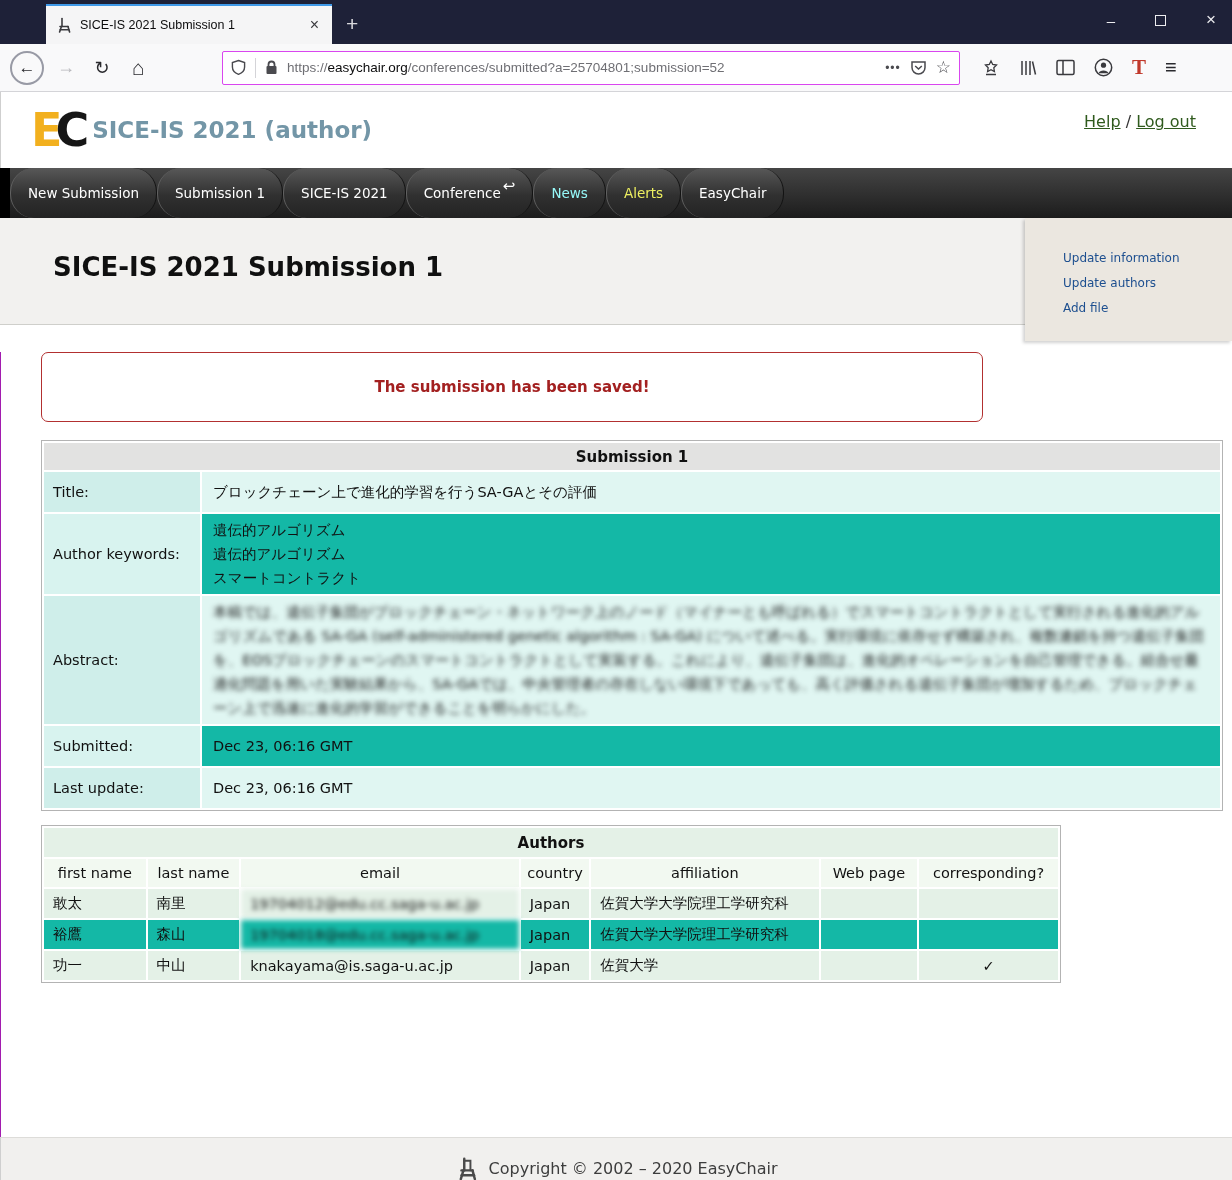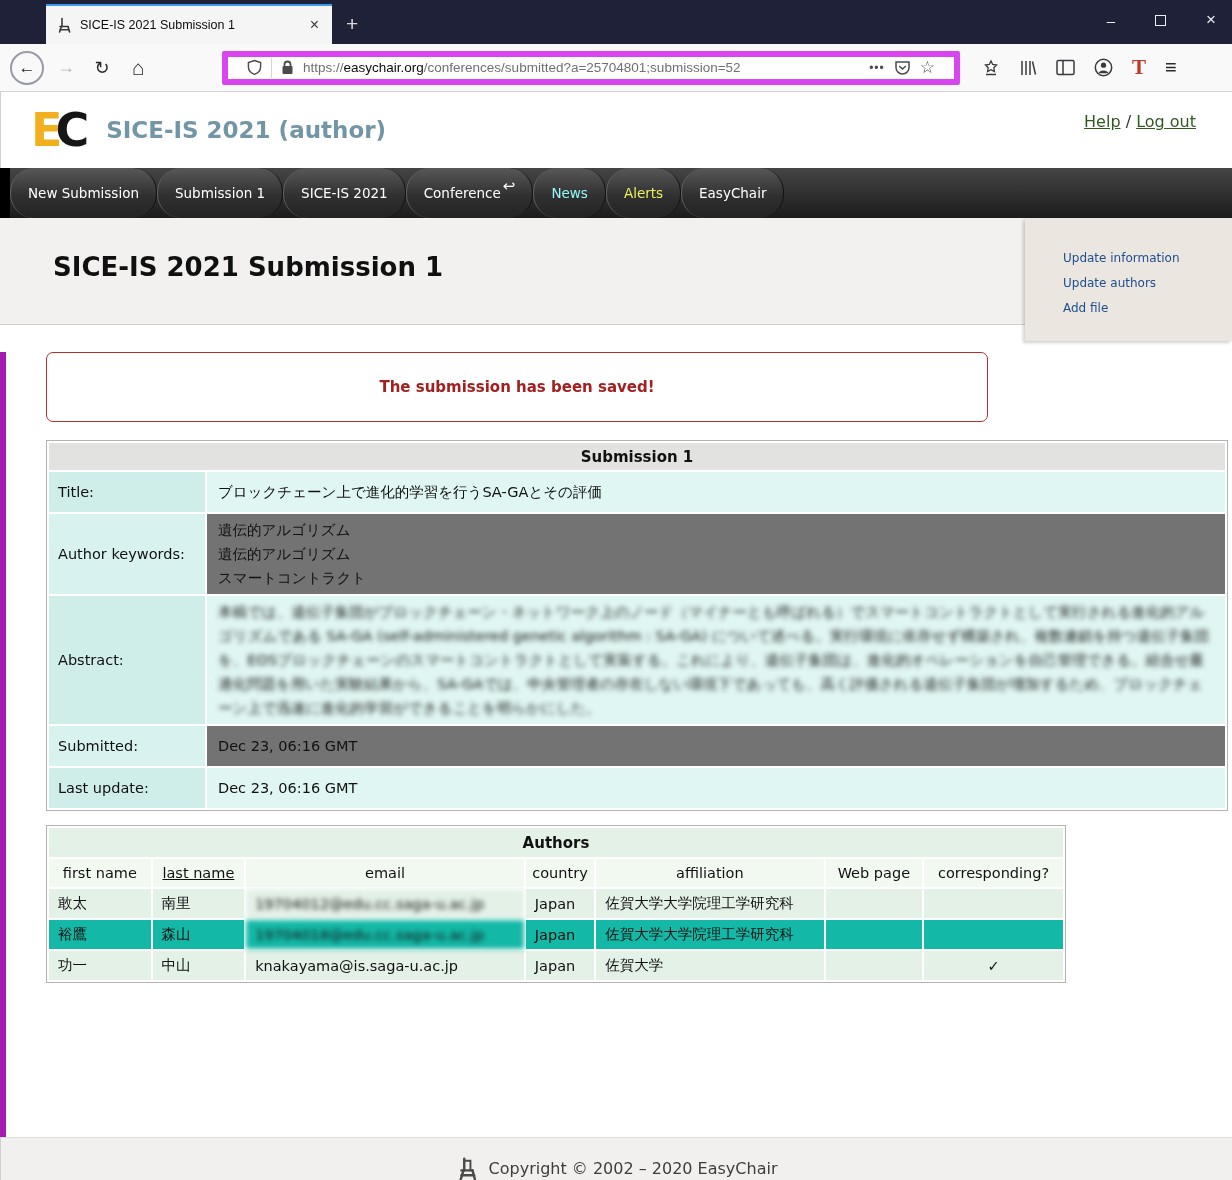--- a/index.html
+++ b/index.html
@@ -15,76 +15,76 @@
   .win-controls { position:absolute; right:16px; top:10px; display:flex; gap:40px; color:#ededf0; align-items:center; }
   .win-min { font-size:15px; }
   .win-max { width:11px; height:11px; border:1.5px solid #ededf0; display:inline-block; }
   .win-close { font-size:17px; }
 
   .toolbar { height:48px; background:#f9f9fa; border-bottom:1px solid #d4d4d8; display:flex; align-items:center; padding:0 10px; font-family:"Liberation Sans",sans-serif; }
   .nav-btn { width:30px; text-align:center; font-size:18px; color:#2a2a2e; margin:0 3px; }
   .back-circle { width:34px; height:34px; border:2px solid #989aa5; border-radius:50%; display:flex; align-items:center; justify-content:center; font-size:17px; color:#2a2a2e; margin-right:4px; }
   .fwd { color:#b8b8bc; }
   .home { font-size:21px; }
-  .urlbar { flex:1; height:34px; margin:0 18px 0 66px; max-width:738px; background:#fff; border:6px solid #d946ef; border-radius:2px; display:flex; align-items:center; padding:0 19px; gap:9px;justify-content:flex-end; }
+  .urlbar { flex:1; height:34px; margin:0 18px 0 66px; max-width:738px; background:#fff; border:1px solid #d946ef; border-radius:2px; display:flex; align-items:center; padding:0 8px; gap:9px;justify-content:flex-end; }
   .urlbar svg { flex:0 0 auto; }
   .url-divider { width:1px; height:20px; background:#d4d4d8; }
   .url-text { flex:1; font-size:13.5px; white-space:nowrap; overflow:hidden; position:relative; }
   .url-text::after { content:""; position:absolute; right:0; top:0; bottom:0; width:36px; background:linear-gradient(90deg,rgba(255,255,255,0),#fff); }
   .url-scheme,.url-path { color:#6f6f74; }
   .url-domain { color:#0c0c0d; }
   .url-dots { color:#4a4a4f; font-size:12px; letter-spacing:1px; }
   .chrome-icons { display:flex; align-items:center; gap:19px; margin-left:4px; }
   .t-ext { color:#c0392b; font-family:"Liberation Serif",serif; font-weight:bold; font-size:21px; }
   .hamburger { font-size:20px; color:#2a2a2e; }
 
   
   .site-header { height:76px; background:#fff; display:flex; align-items:center; padding:0 0 0 30px; position:relative; border-left:1px solid #cfcfcf; }
   .logo { display:flex; align-items:center; font-weight:800; letter-spacing:-3px; }
   .logo-e { color:#f2b01e; font-size:46px; }
   .logo-c { color:#161616; font-size:46px; margin-left:-4px; }
-  .conf-title { color:#7396a7; font-size:23px; font-weight:bold; margin-left:20px; }
+  .conf-title { color:#7396a7; font-size:23px; font-weight:bold; margin-left:6px; }
   .help-links { position:absolute; right:36px; top:20px; font-size:16px; color:#333; }
   .help-links a { color:#2f5a1d; text-decoration:underline; }
 
   
   .mainnav { height:50px; background:linear-gradient(#454545,#1c1c1c); display:flex; align-items:stretch; }
   .nav-cap { width:10px; background:#000; }
   .nav-item { display:flex; align-items:center; padding:0 17px; font-size:13.5px; color:#fff; background:linear-gradient(#585858 0%,#303030 55%,#232323 100%); border-left:1px solid #616161; border-right:1px solid #121212; white-space:nowrap;border-radius:24px; }
   .nav-item.news { color:#96f8f8; }
   .nav-item.alerts { color:#eef060; }
   .conf-return { font-size:15px; margin-left:2px; transform:translateY(-7px); display:inline-block; }
 
   
   .titleband { height:107px; background:#f2f1ef; border-bottom:1px solid #cfcfcb; padding:34px 0 0 53px; }
   .page-title { font-size:26px; font-weight:600; color:#101010; }
   .side-menu { position:absolute; top:218px; right:0; width:207px; height:123px; background:#ebe7e0; box-shadow:-2px 2px 3px rgba(0,0,0,0.18); padding:28px 0 0 38px; }
   .side-menu a { display:block; color:#1d4f8f; font-size:12px; line-height:25px; text-decoration:none; }
 
   
-  .content { background:#fff; height:785px; border-left:6px solid #a21caf; }
+  .content { background:#fff; height:785px; border-left:1px solid #a21caf; }
   .msgbox { width:942px; height:70px; margin:27px 0 0 40px; border:1px solid #b23030; border-radius:7px; display:flex; align-items:center; justify-content:center; color:#a32020; font-weight:bold; font-size:15px; }
 
   table { border-collapse:separate; border-spacing:2px; background:#fff; font-size:14.5px; color:#111; }
   .tbl-wrap-sub { margin:18px 0 0 40px; width:1182px; }
   .tbl-wrap-auth { margin:14px 0 0 40px; width:1020px;border-radius:24px; }
   .subtable, .authtable { width:100%; border:1px solid #b3b3b3; }
   .cap-cell { background:#e2e2e1; text-align:center; font-weight:bold; font-size:15px; height:27px; padding:3px; }
   .subtable .lbl { width:156px; background:#cfeeea; padding:12px 9px; vertical-align:middle; }
   .subtable .val { background:#e0f6f2; padding:4px 11px; vertical-align:middle; }
   .subtable tr.alt .lbl { background:#d8f3ef; }
-  .subtable tr.alt .val { background:#737373;margin-top:24px; }
+  .subtable tr.alt .val { background:#14b8a6;margin-top:24px; }
   .kw-line { line-height:24px; }
   .abstract-text { line-height:24px; filter:blur(2.6px); }
   .blurred { filter:blur(2.6px); }
 
   .authtable th { font-weight:normal; background:#f2f9f1; text-align:center; padding:4px 6px; height:28px; }
   .authtable td { background:#e4f1e7; padding:4px 9px; height:29px; vertical-align:middle; }
   .authtable tr.alt td { background:#14b8a6; }
-  .authtable .c-first { width:101px; } .authtable .c-last { width:91px;text-decoration:underline; }
+  .authtable .c-first { width:101px; } .authtable .c-last { width:91px; }
   .authtable .c-email { width:276px; } .authtable .c-country { width:68px; }
   .authtable .c-aff { width:226px; } .authtable .c-web { width:96px; }
   .authtable .c-corr { width:138px; }
   .td-corr { text-align:center; }
 
   
   .footer { height:62px; background:#f1f0ee; border-top:1px solid #dddcd9; display:flex; align-items:center; justify-content:center; gap:11px; color:#3d3d3d; font-size:16px; border-left:1px solid #cfcfcf; }
 </style>
 </head>
 <body>

